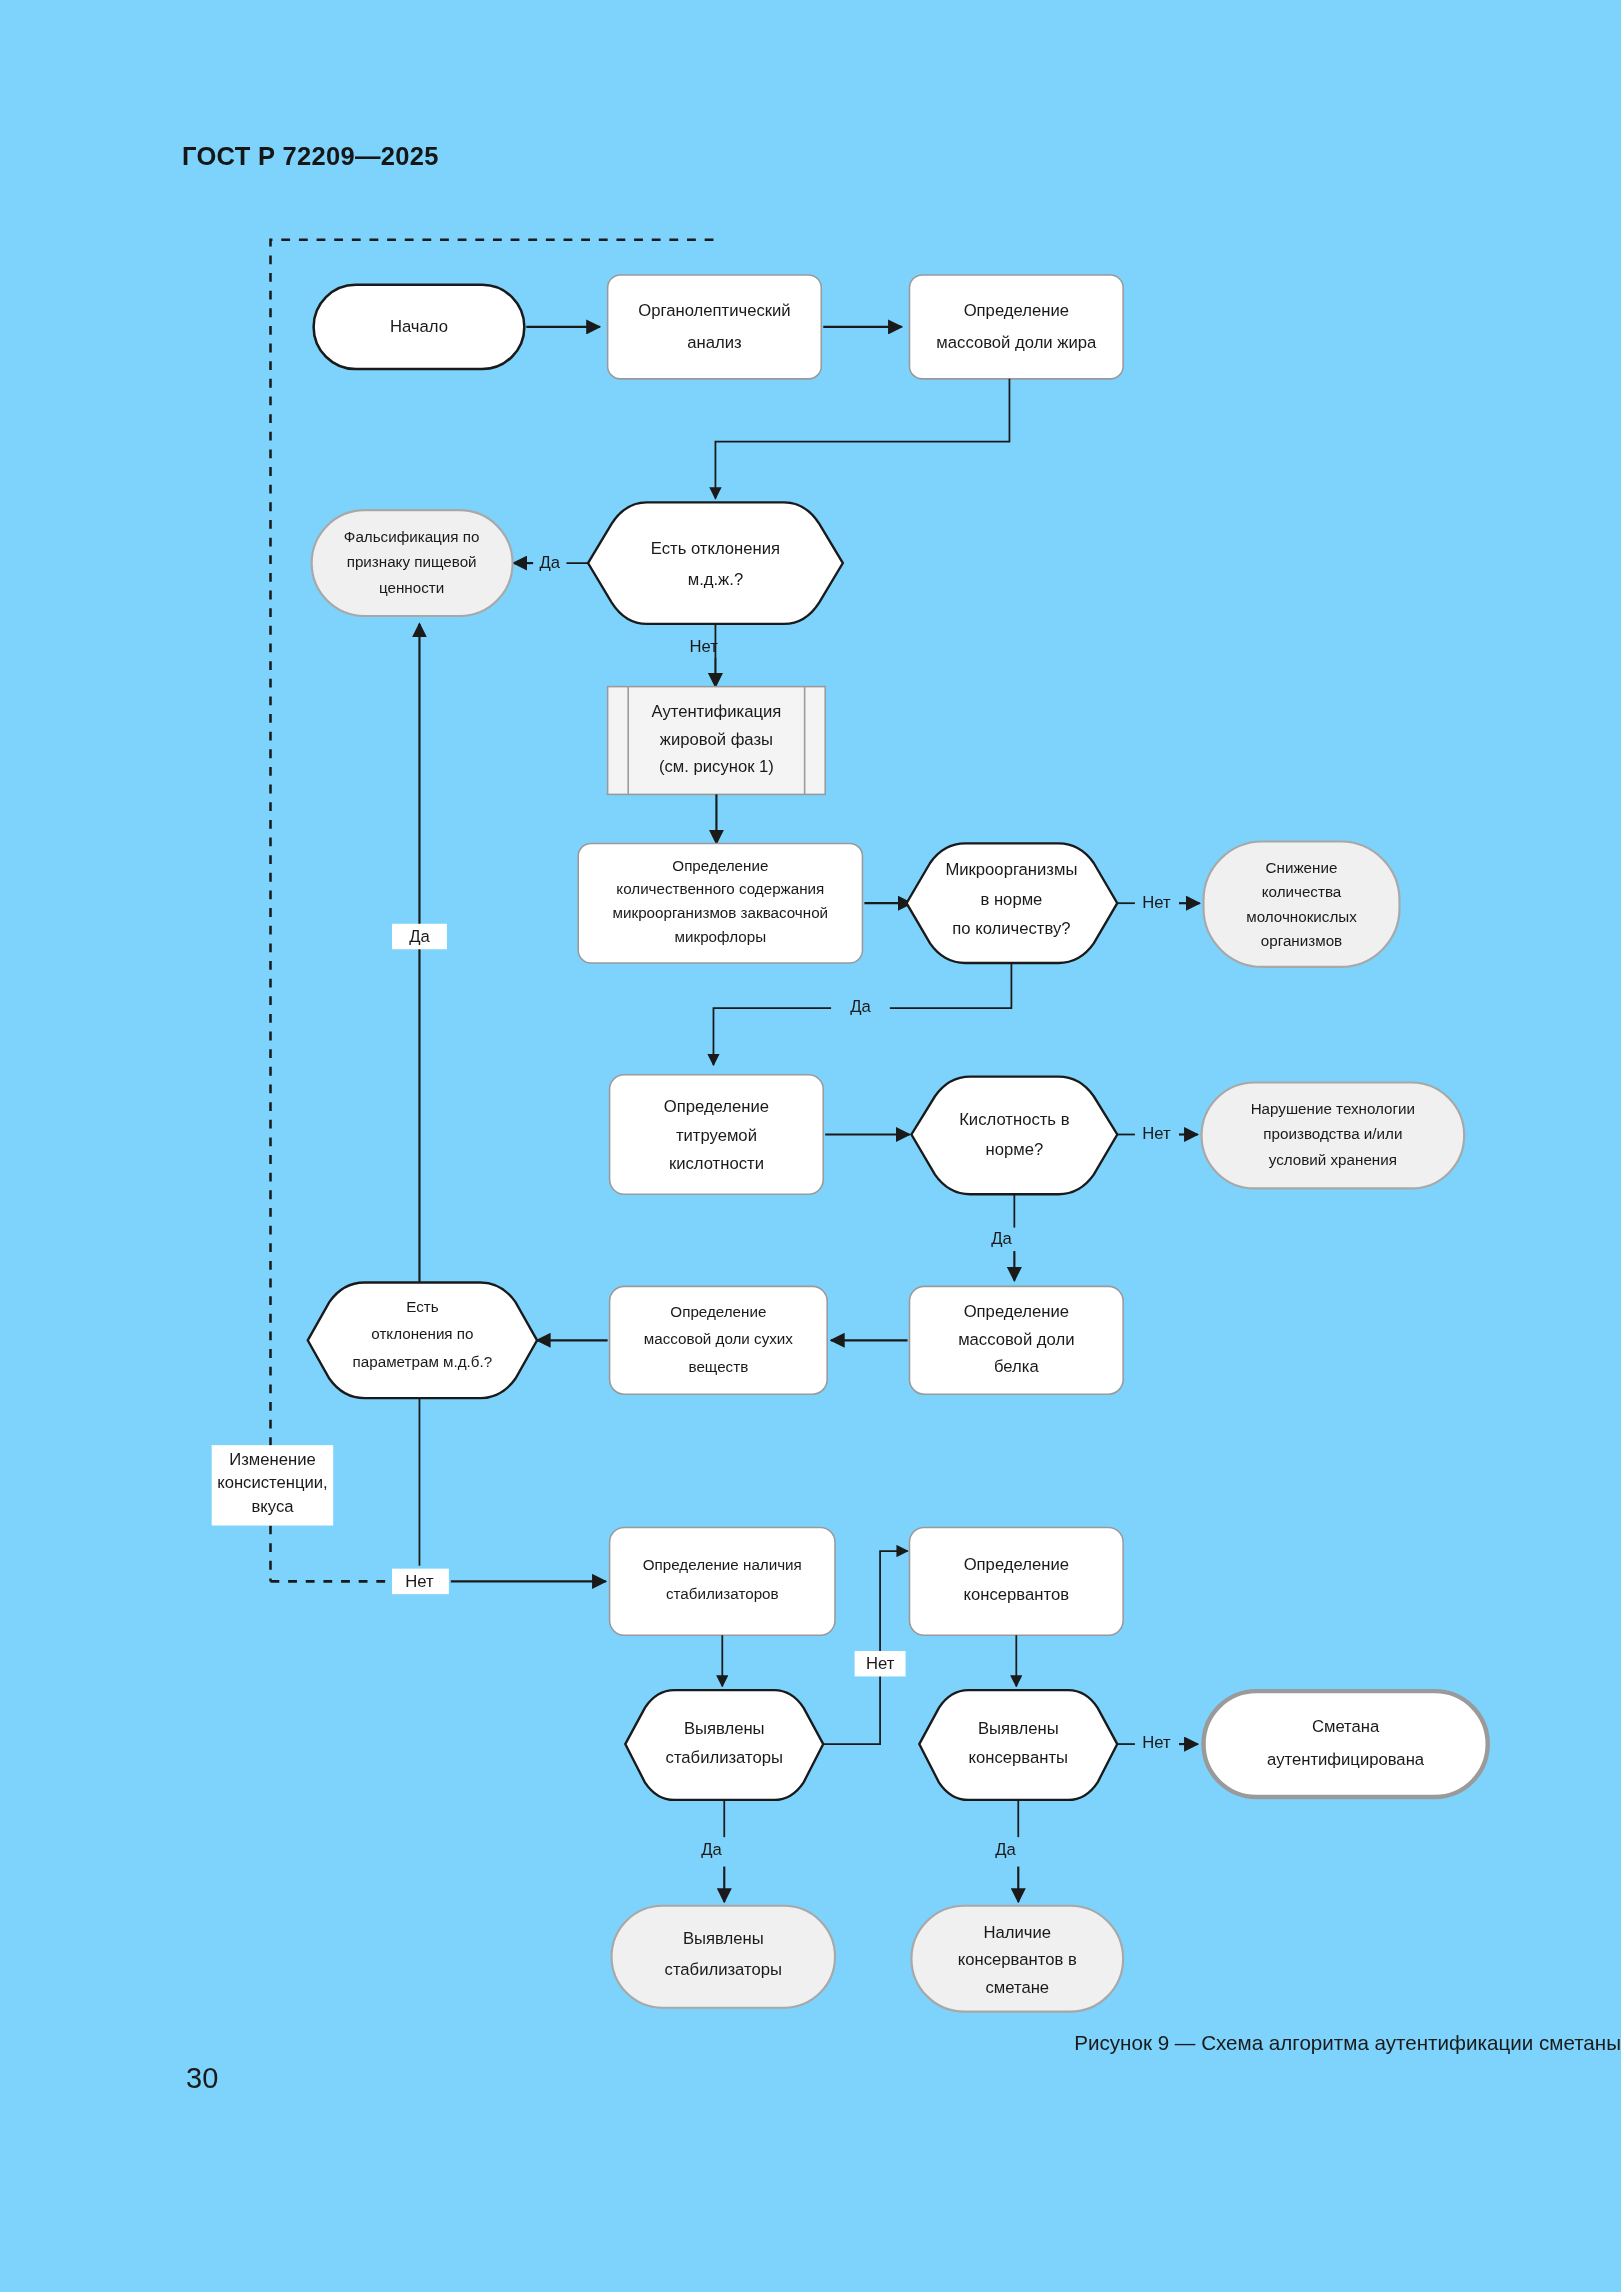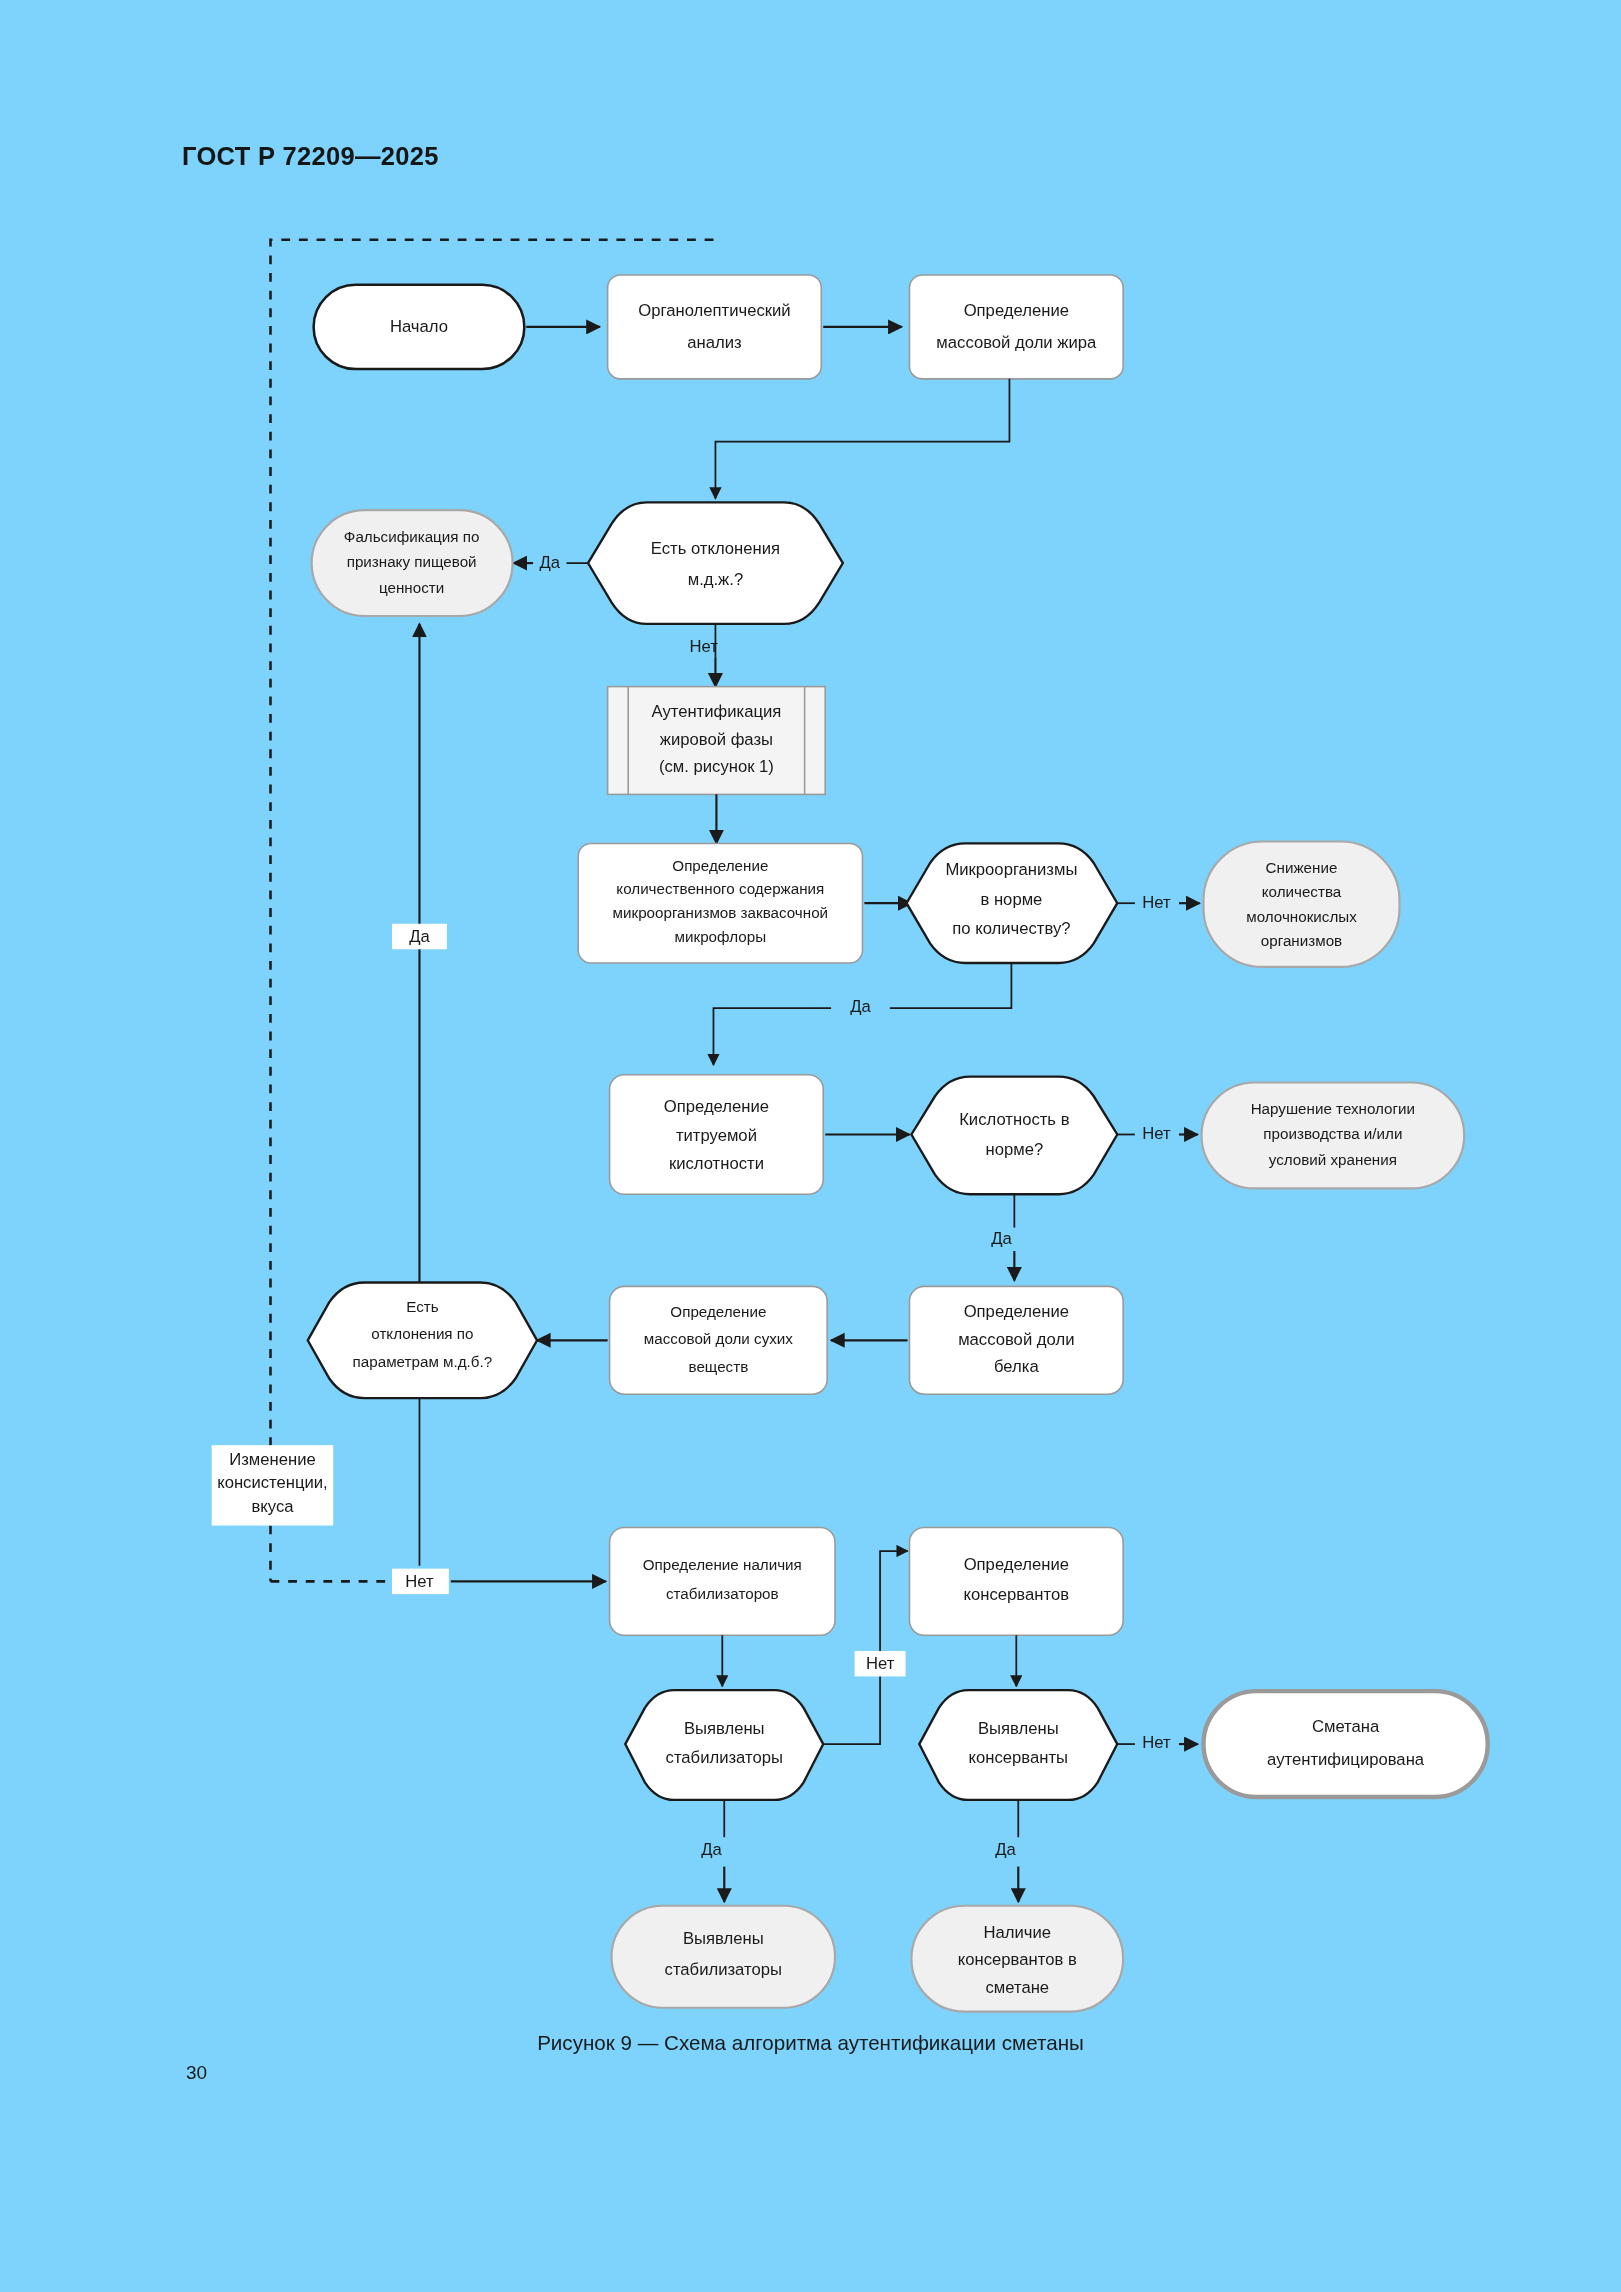--- a/index.html
+++ b/index.html
@@ -35,29 +35,29 @@
     left: 0;
     top: 12px;
     width: 1621px;
     height: 2293px;
   }
   #figure-caption {
     position: absolute;
     left: 0;
     top: 2031px;
     width: 1621px;
-    text-align: center;
+    text-align: right;
     font-size: 20.6px;
     color: #1a1a1a;
   }
   #page-number {
     position: absolute;
     left: 186px;
     top: 2062px;
-    font-size: 19px;
+    font-size: 29px;
     color: #1a1a1a;
   }
   svg { display: block; }
   .node-text {
     font-family: "Liberation Sans", sans-serif;
     font-size: 17px;
     fill: #1a1a1a;
     text-anchor: middle;
     dominant-baseline: middle;
   }

